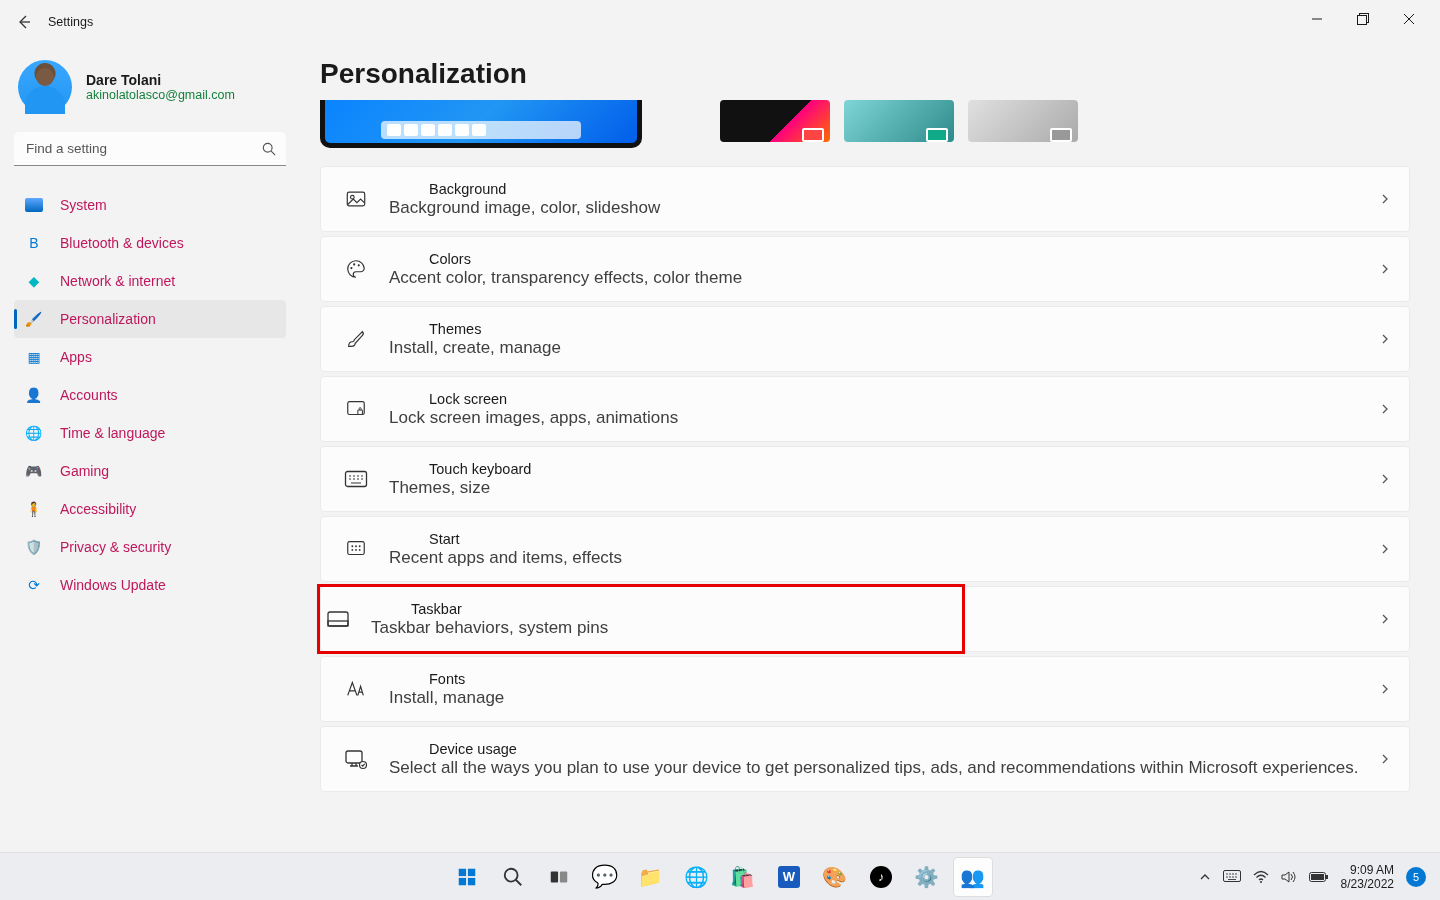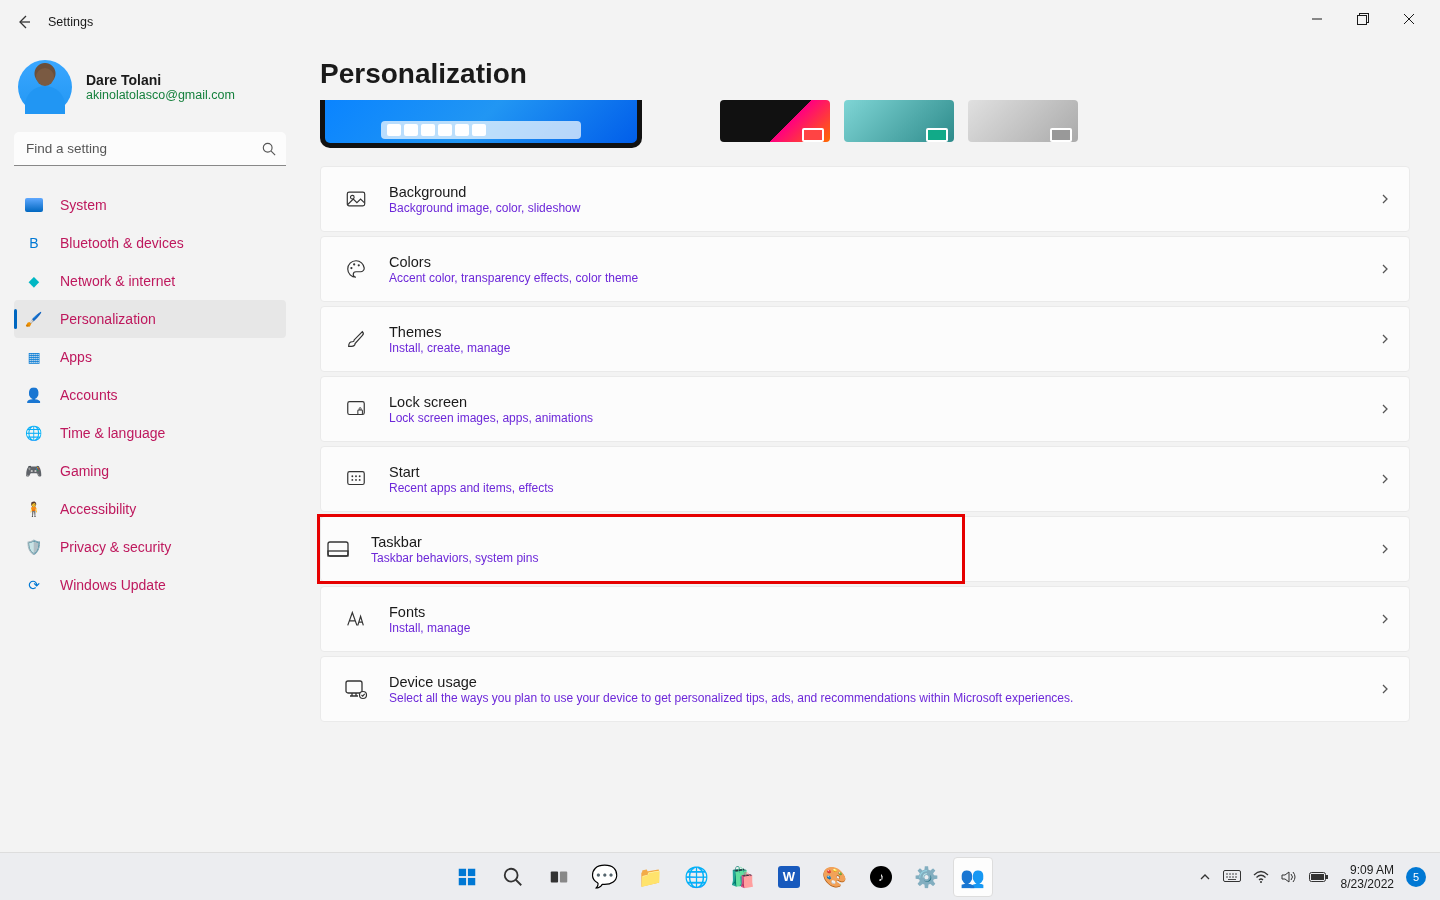--- a/index.html
+++ b/index.html
@@ -53,22 +53,22 @@
   .t1{background:linear-gradient(135deg,#111 60%,#ff0080 60%,#ff6a00);}
   .t1 .accent{position:absolute;right:6px;bottom:0;width:22px;height:14px;background:#f44; border:2px solid #fff;border-radius:2px;}
   .t2{background:linear-gradient(135deg,#7fd5d5,#2e8b8b);}
   .t2 .accent{position:absolute;right:6px;bottom:0;width:22px;height:14px;background:#1a8; border:2px solid #fff;border-radius:2px;}
   .t3{background:linear-gradient(135deg,#e0e0e0,#aaa);}
   .t3 .accent{position:absolute;right:6px;bottom:0;width:22px;height:14px;background:#999; border:2px solid #fff;border-radius:2px;}
 
   .cards { display: flex; flex-direction: column; gap: 4px; }
   .card { background: #fcfcfc; border: 1px solid #eaeaea; border-radius: 4px; height: 66px; display: flex; align-items: center; padding: 0 18px; }
   .card .cicon { width: 34px; display: flex; align-items: center; justify-content: center; margin-right: 16px; color:#333;}
-  .card .ctext .ctitle { font-size: 14.5px; color: #1a1a1a; font-weight: 400; }
-  .card .ctext .csub { font-size: 12px; color: #6d28d9; margin-top: 1px; }
+  .card .ctext .ctitle { font-size: 14.5px; color: #1a1a1a; font-weight: 400; margin-left: 40px; }
+  .card .ctext .csub { font-size: 17px; color: #404040; margin-top: 1px; }
   .card .chevron { margin-left: auto; color: #555; }
 
   
   .taskbar { position: absolute; bottom: 0; left: 0; right: 0; height: 48px; background: #ecedf0; border-top: 1px solid #ddd; display: flex; align-items: center; }
   .taskbar .center { position: absolute; left: 50%; transform: translateX(-50%); display: flex; gap: 6px; }
   .taskbar .tbtn { width: 40px; height: 40px; border-radius: 4px; display: flex; align-items: center; justify-content: center; font-size: 18px;}
   .taskbar .tbtn.active{background:#fdfdfd;border:1px solid #ddd}
   .taskbar .tray { margin-left: auto; display: flex; align-items: center; gap: 12px; padding-right: 14px; }
   .tray .clock { text-align: right; font-size: 12px; line-height: 14px; color: #1a1a1a; }
   .tray .badge { width: 20px; height: 20px; border-radius: 50%; background: #0078d4; color: #fff; font-size: 11px; display: flex; align-items: center; justify-content: center; }
@@ -292,20 +292,37 @@
       <div class="csub">Lock screen images, apps, animations</div>
     </div>
     <span class="chevron">
             <svg width="12" height="12" viewBox="0 0 12 12">
               <path d="M4 2 L8 6 L4 10" stroke="currentColor" fill="none" stroke-width="1.3"></path>
             </svg>
           </span>
         </div>
         <div class="card">
           <span class="cicon">
+            <svg width="24" height="18" viewBox="0 0 24 18">
+              <rect x="1.5" y="1.5" width="21" height="15" rx="2" stroke="#333" fill="none" stroke-width="1.3"></rect>
+              <path d="M5 6h2M9 6h2M13 6h2M17 6h2M5 9h2M9 9h2M13 9h2M17 9h2M7 13h10" stroke="#333" stroke-width="1.2"></path>
+            </svg>
+          </span>
+    <div class="ctext">
+      <div class="ctitle">Touch keyboard</div>
+      <div class="csub">Themes, size</div>
+    </div>
+    <span class="chevron">
+            <svg width="12" height="12" viewBox="0 0 12 12">
+              <path d="M4 2 L8 6 L4 10" stroke="currentColor" fill="none" stroke-width="1.3"></path>
+            </svg>
+          </span>
+        </div>
+        <div class="card">
+          <span class="cicon">
             <svg width="22" height="22" viewBox="0 0 24 24">
               <rect x="3" y="4" width="18" height="14" rx="2" stroke="#333" fill="none" stroke-width="1.3"></rect>
               <circle cx="8" cy="9" r="1" fill="#333"></circle>
               <circle cx="12" cy="9" r="1" fill="#333"></circle>
               <circle cx="16" cy="9" r="1" fill="#333"></circle>
               <circle cx="8" cy="13" r="1" fill="#333"></circle>
               <circle cx="12" cy="13" r="1" fill="#333"></circle>
               <circle cx="16" cy="13" r="1" fill="#333"></circle>
             </svg>
           </span>

